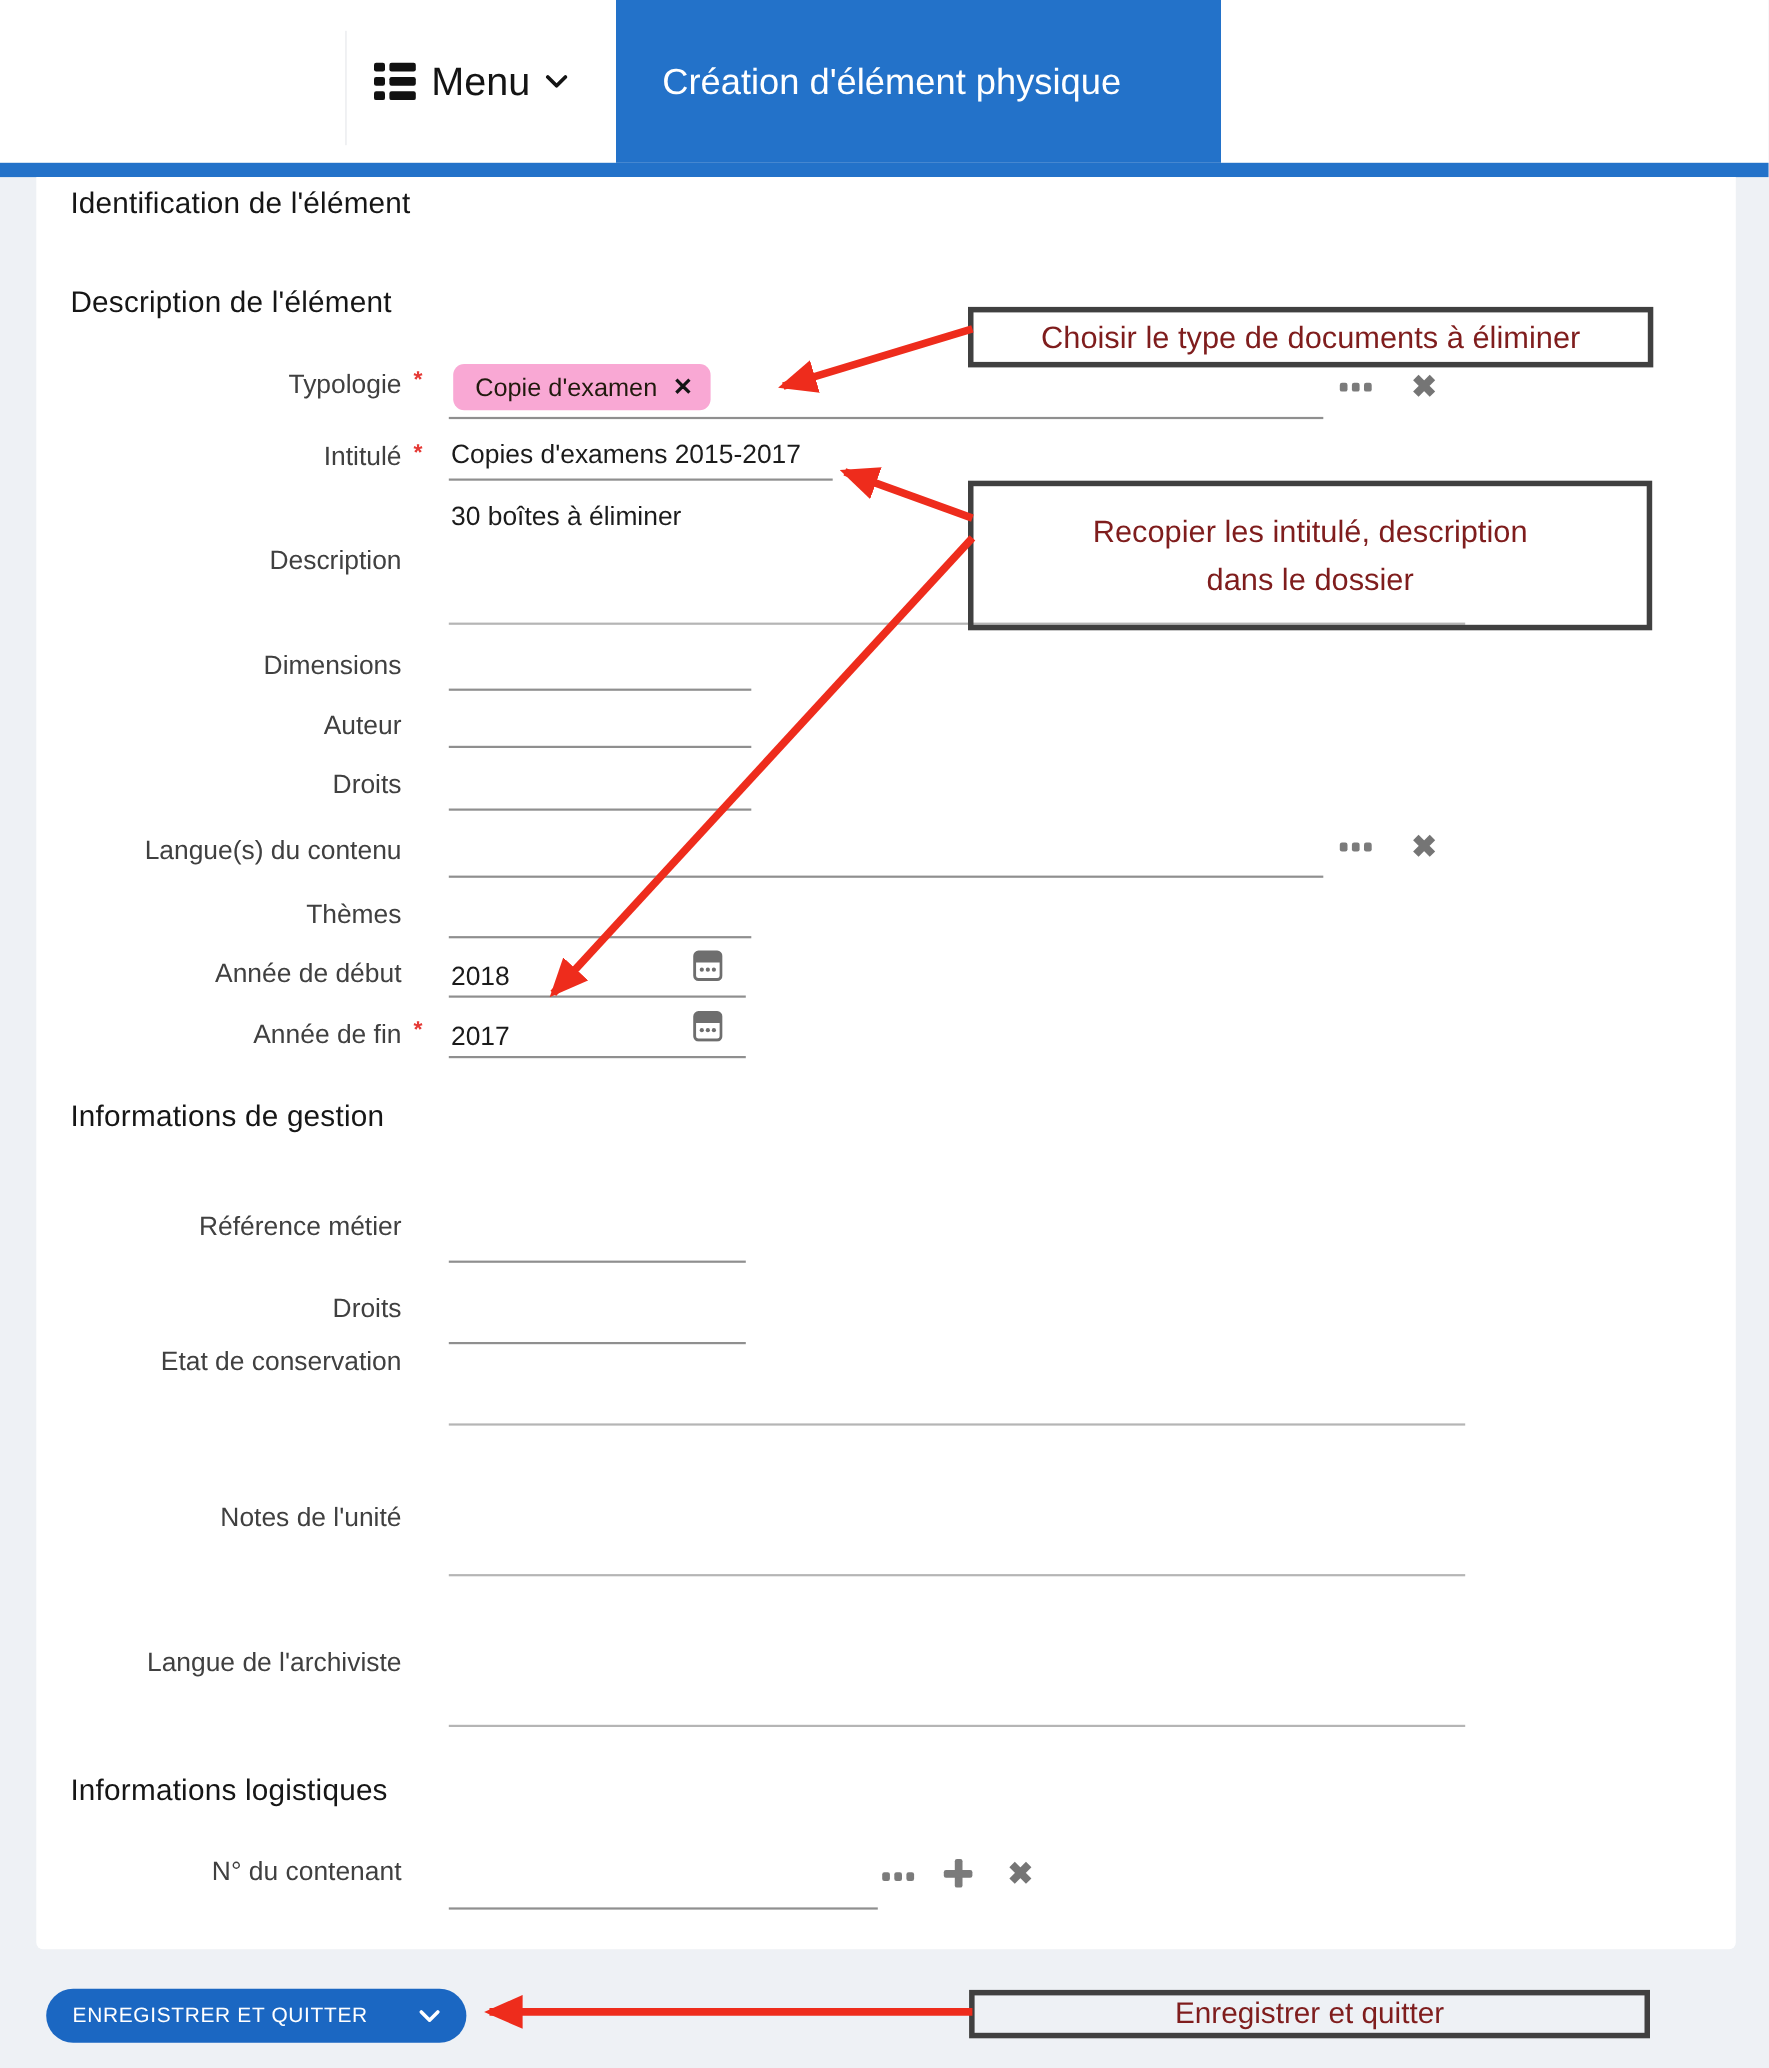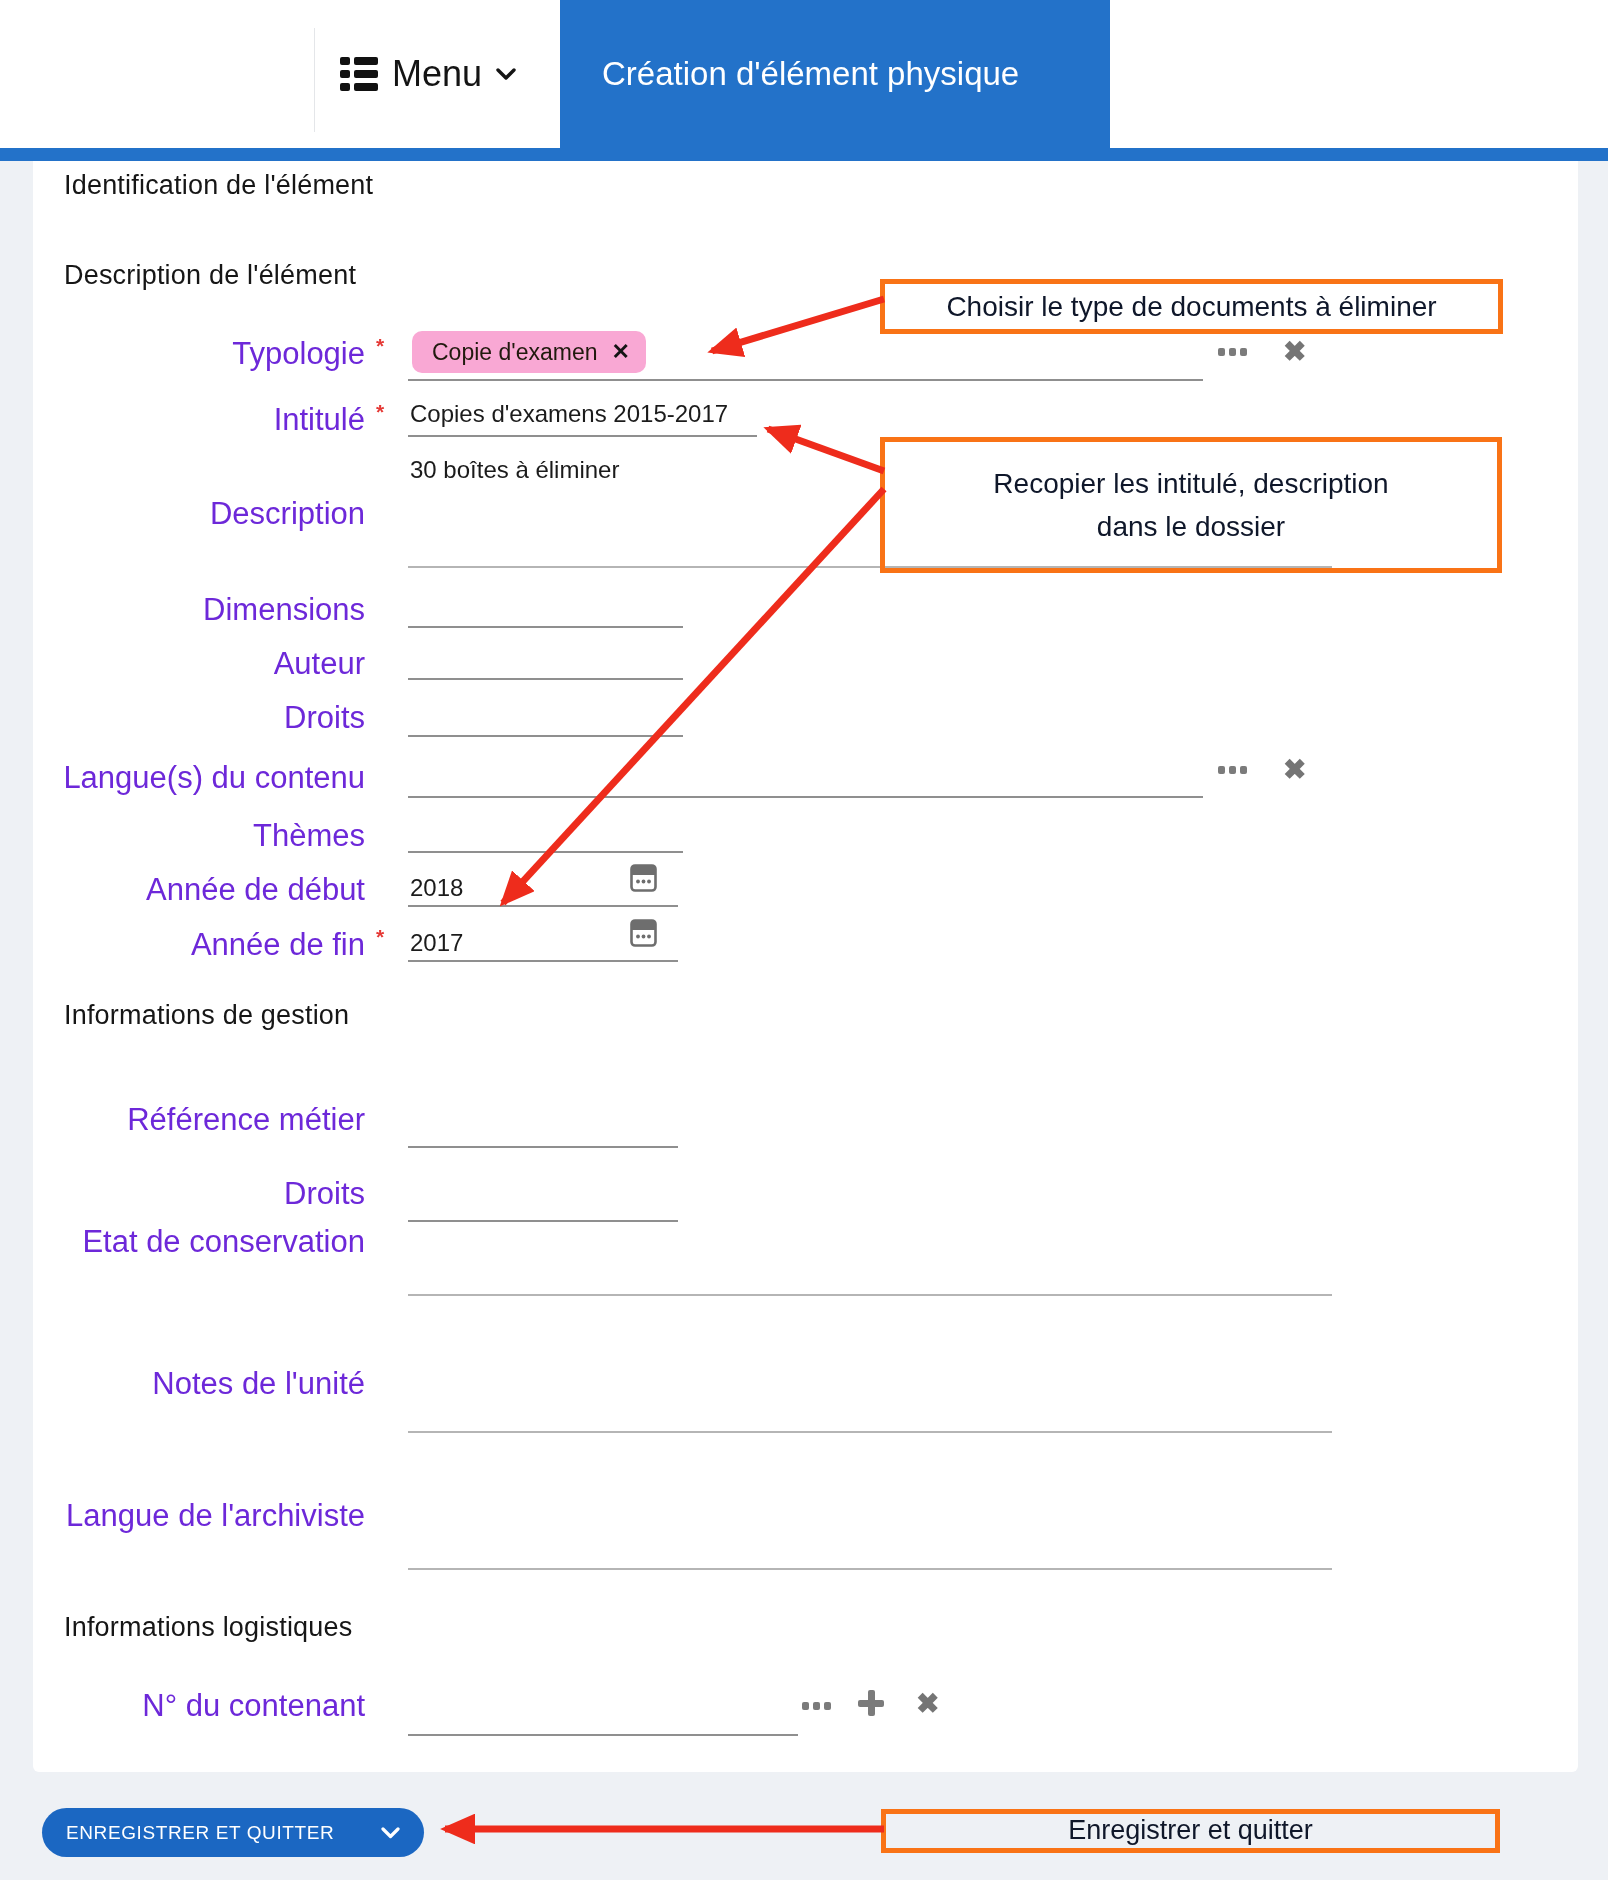--- a/index.html
+++ b/index.html
@@ -23,21 +23,21 @@
   .menu-label{font-size:36px;color:#141414;}
   .tab{position:absolute;left:560px;top:0;width:550px;height:148px;background:#2372c9;
        display:flex;align-items:center;padding-left:42px;box-sizing:border-box;}
   .tab-title{color:#ffffff;font-size:33px;}
 
   
   .panel{position:absolute;left:33px;top:161px;width:1545px;height:1611px;background:#ffffff;border-radius:0 0 6px 6px;}
 
   .section-h{position:absolute;left:64px;font-size:27px;color:#161616;letter-spacing:.2px;}
 
-  .flabel{position:absolute;left:25px;width:340px;text-align:right;font-size:31px;color:#6d28d9;}
+  .flabel{position:absolute;left:25px;width:340px;text-align:right;font-size:24px;color:#404040;}
   .req{position:absolute;left:376px;color:#e53935;font-size:21px;font-weight:bold;}
   .fvalue{position:absolute;left:410px;font-size:24px;color:#1b1b1b;white-space:nowrap;}
   .uline{position:absolute;height:0;border-bottom:2px solid #8f8f8f;}
   .uline.long{border-bottom:2px solid #b5b5b5;}
 
   
   .chip{position:absolute;left:412px;top:331px;height:42px;background:#f9a8d4;border-radius:10px;
         display:flex;align-items:center;padding:0 16px 0 20px;gap:14px;cursor:pointer;}
   .chip-label{font-size:23px;color:#211a0e;}
   .chip-x{font-size:22px;font-weight:bold;color:#141414;line-height:1;}
@@ -52,21 +52,21 @@
   .plus:after{left:0;top:10px;width:26px;height:7px;}
   .cal{position:absolute;width:27px;height:30px;cursor:pointer;}
 
   
   .save-btn{position:absolute;left:42px;top:1808px;width:382px;height:49px;background:#1b67c2;border-radius:25px;
             display:flex;align-items:center;padding:0 24px;box-sizing:border-box;cursor:pointer;}
   .save-label{color:#ffffff;font-size:19px;letter-spacing:.6px;flex:1;}
   .save-chev{flex:0 0 auto;}
 
   
-  .ann{position:absolute;border:5px solid #f97316;color:#0f172a;display:flex;flex-direction:column;
+  .ann{position:absolute;border:5px solid #404040;color:#7f1d1d;display:flex;flex-direction:column;
        align-items:center;justify-content:center;text-align:center;box-sizing:border-box;background:transparent;}
   .ann div{line-height:1.55;}
   #ann-choisir{left:880px;top:279px;width:623px;height:55px;font-size:28px;}
   #ann-recopier{left:880px;top:437px;width:622px;height:136px;font-size:28px;}
   #ann-enregistrer{left:881px;top:1809px;width:619px;height:44px;font-size:27px;}
   .arrows{position:absolute;left:0;top:0;pointer-events:none;}
 </style>
 </head>
 <body>
 

